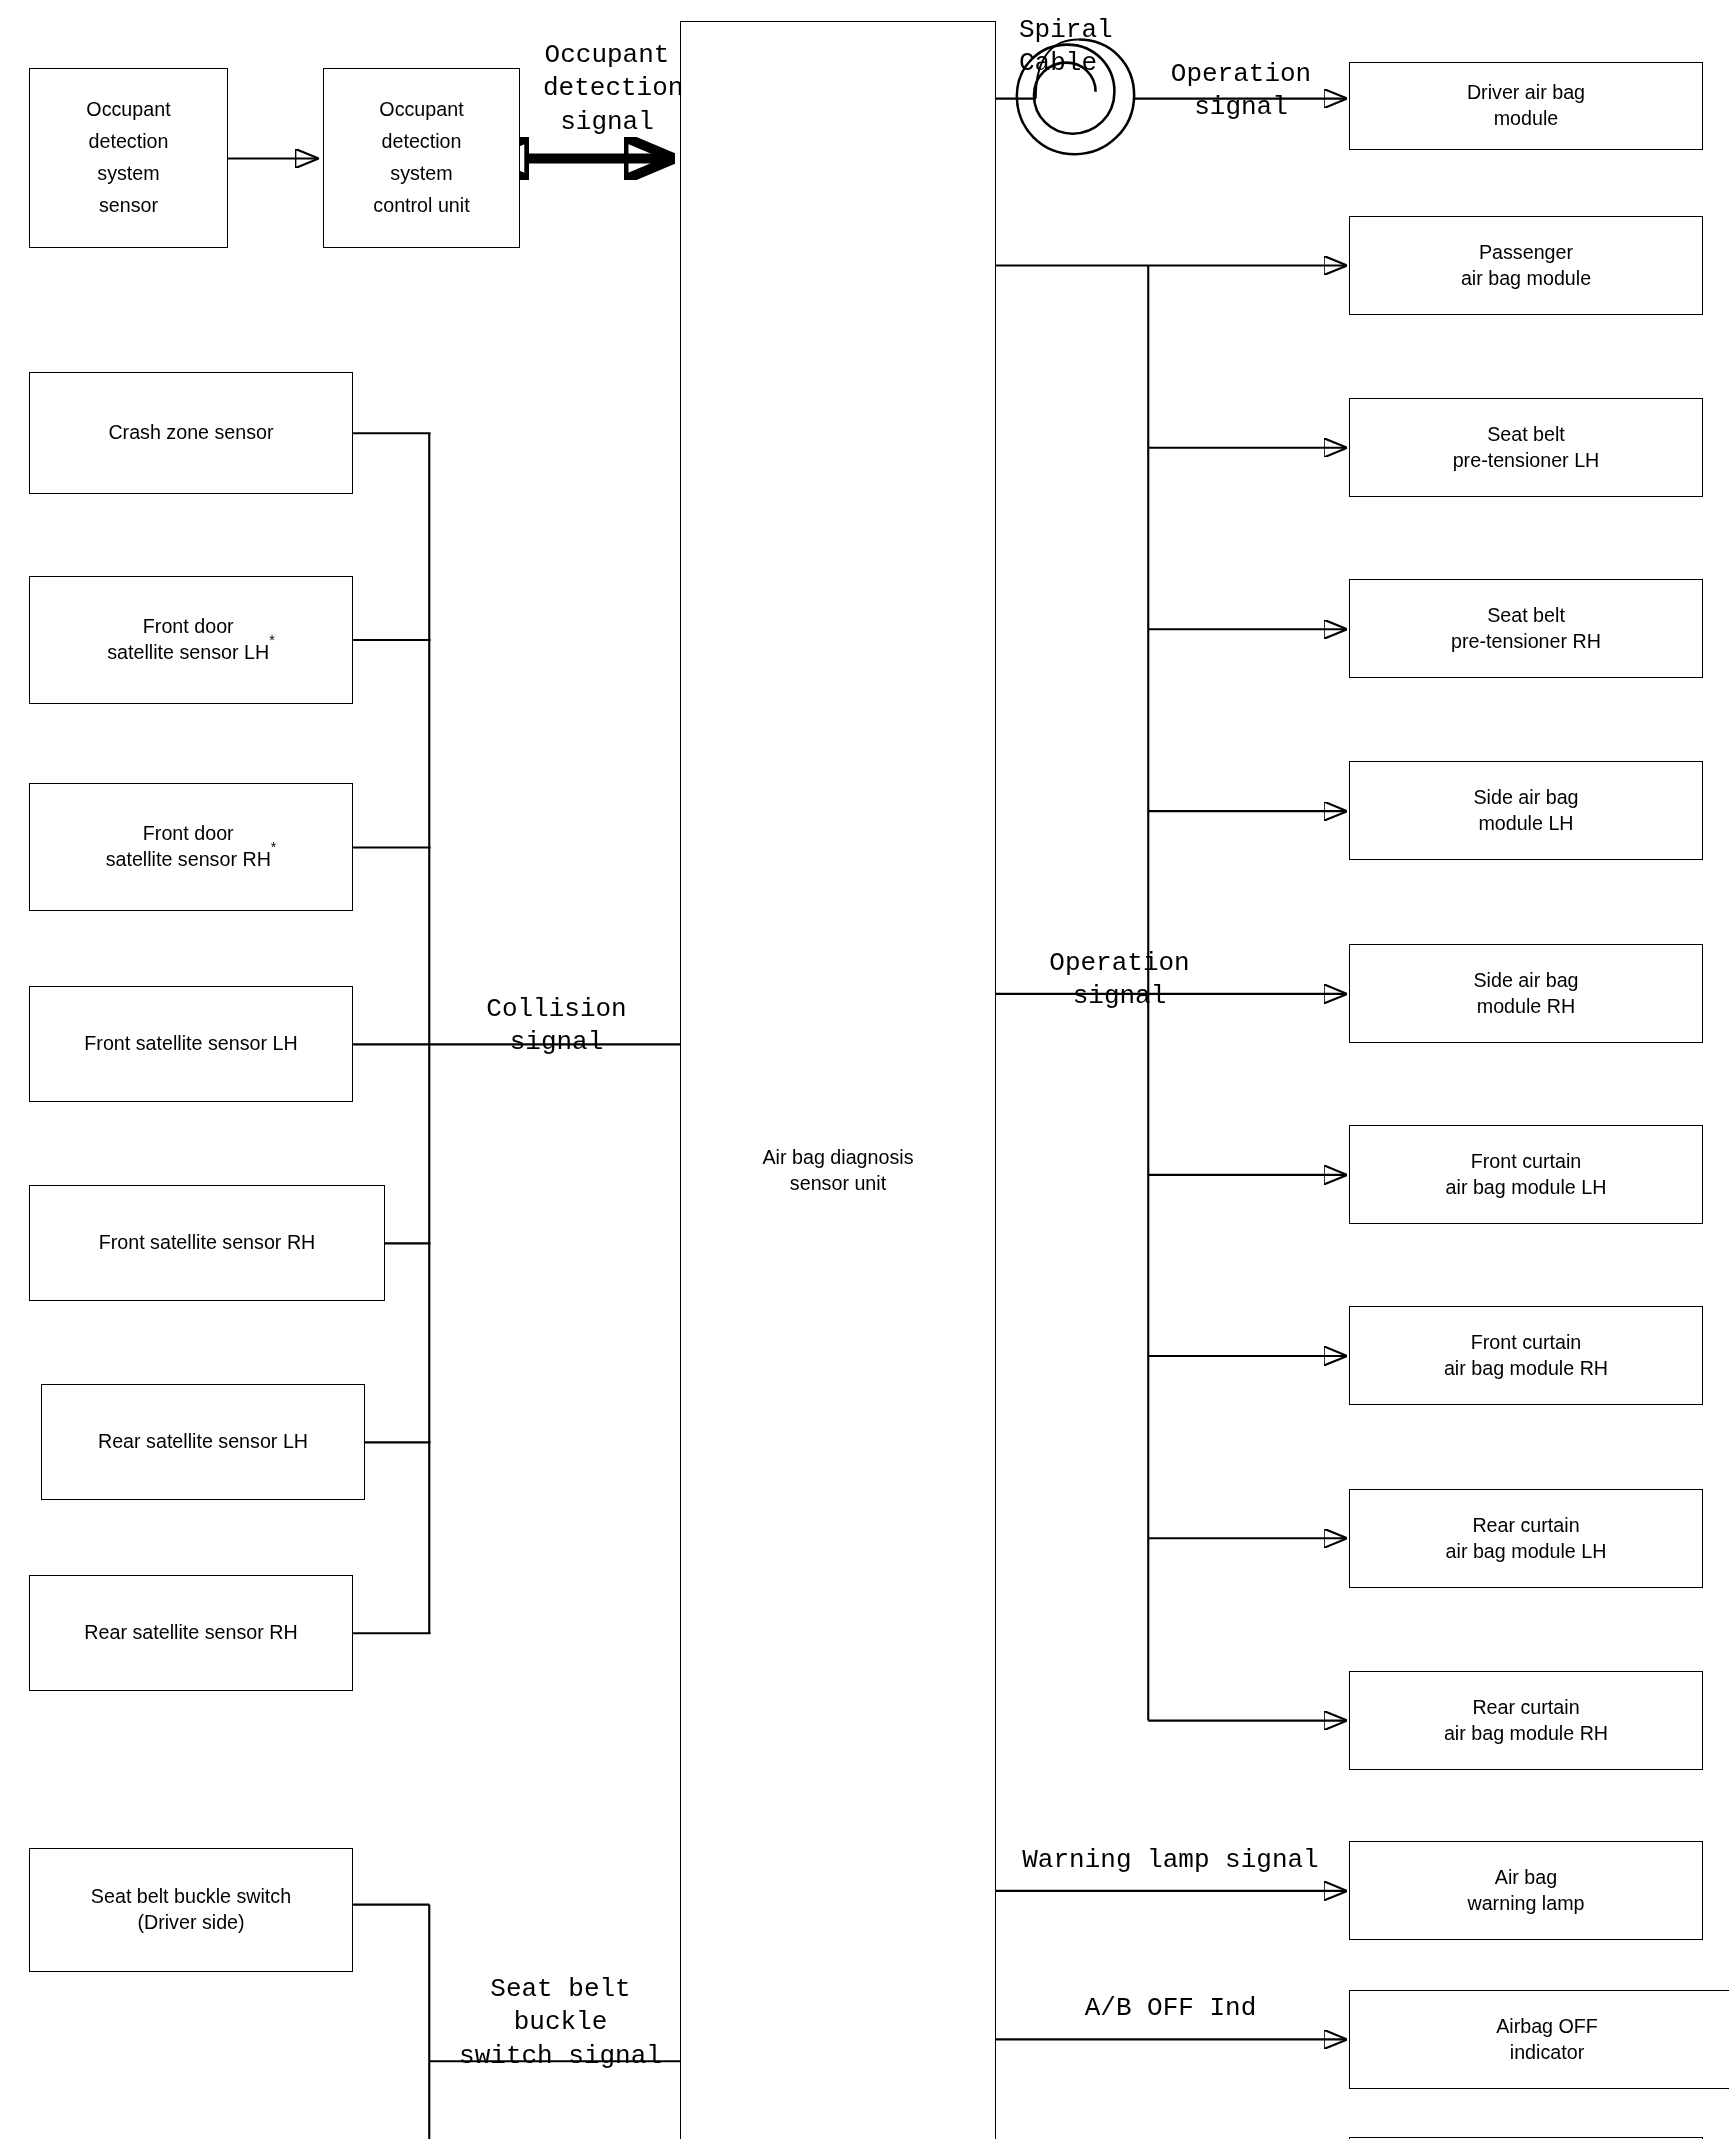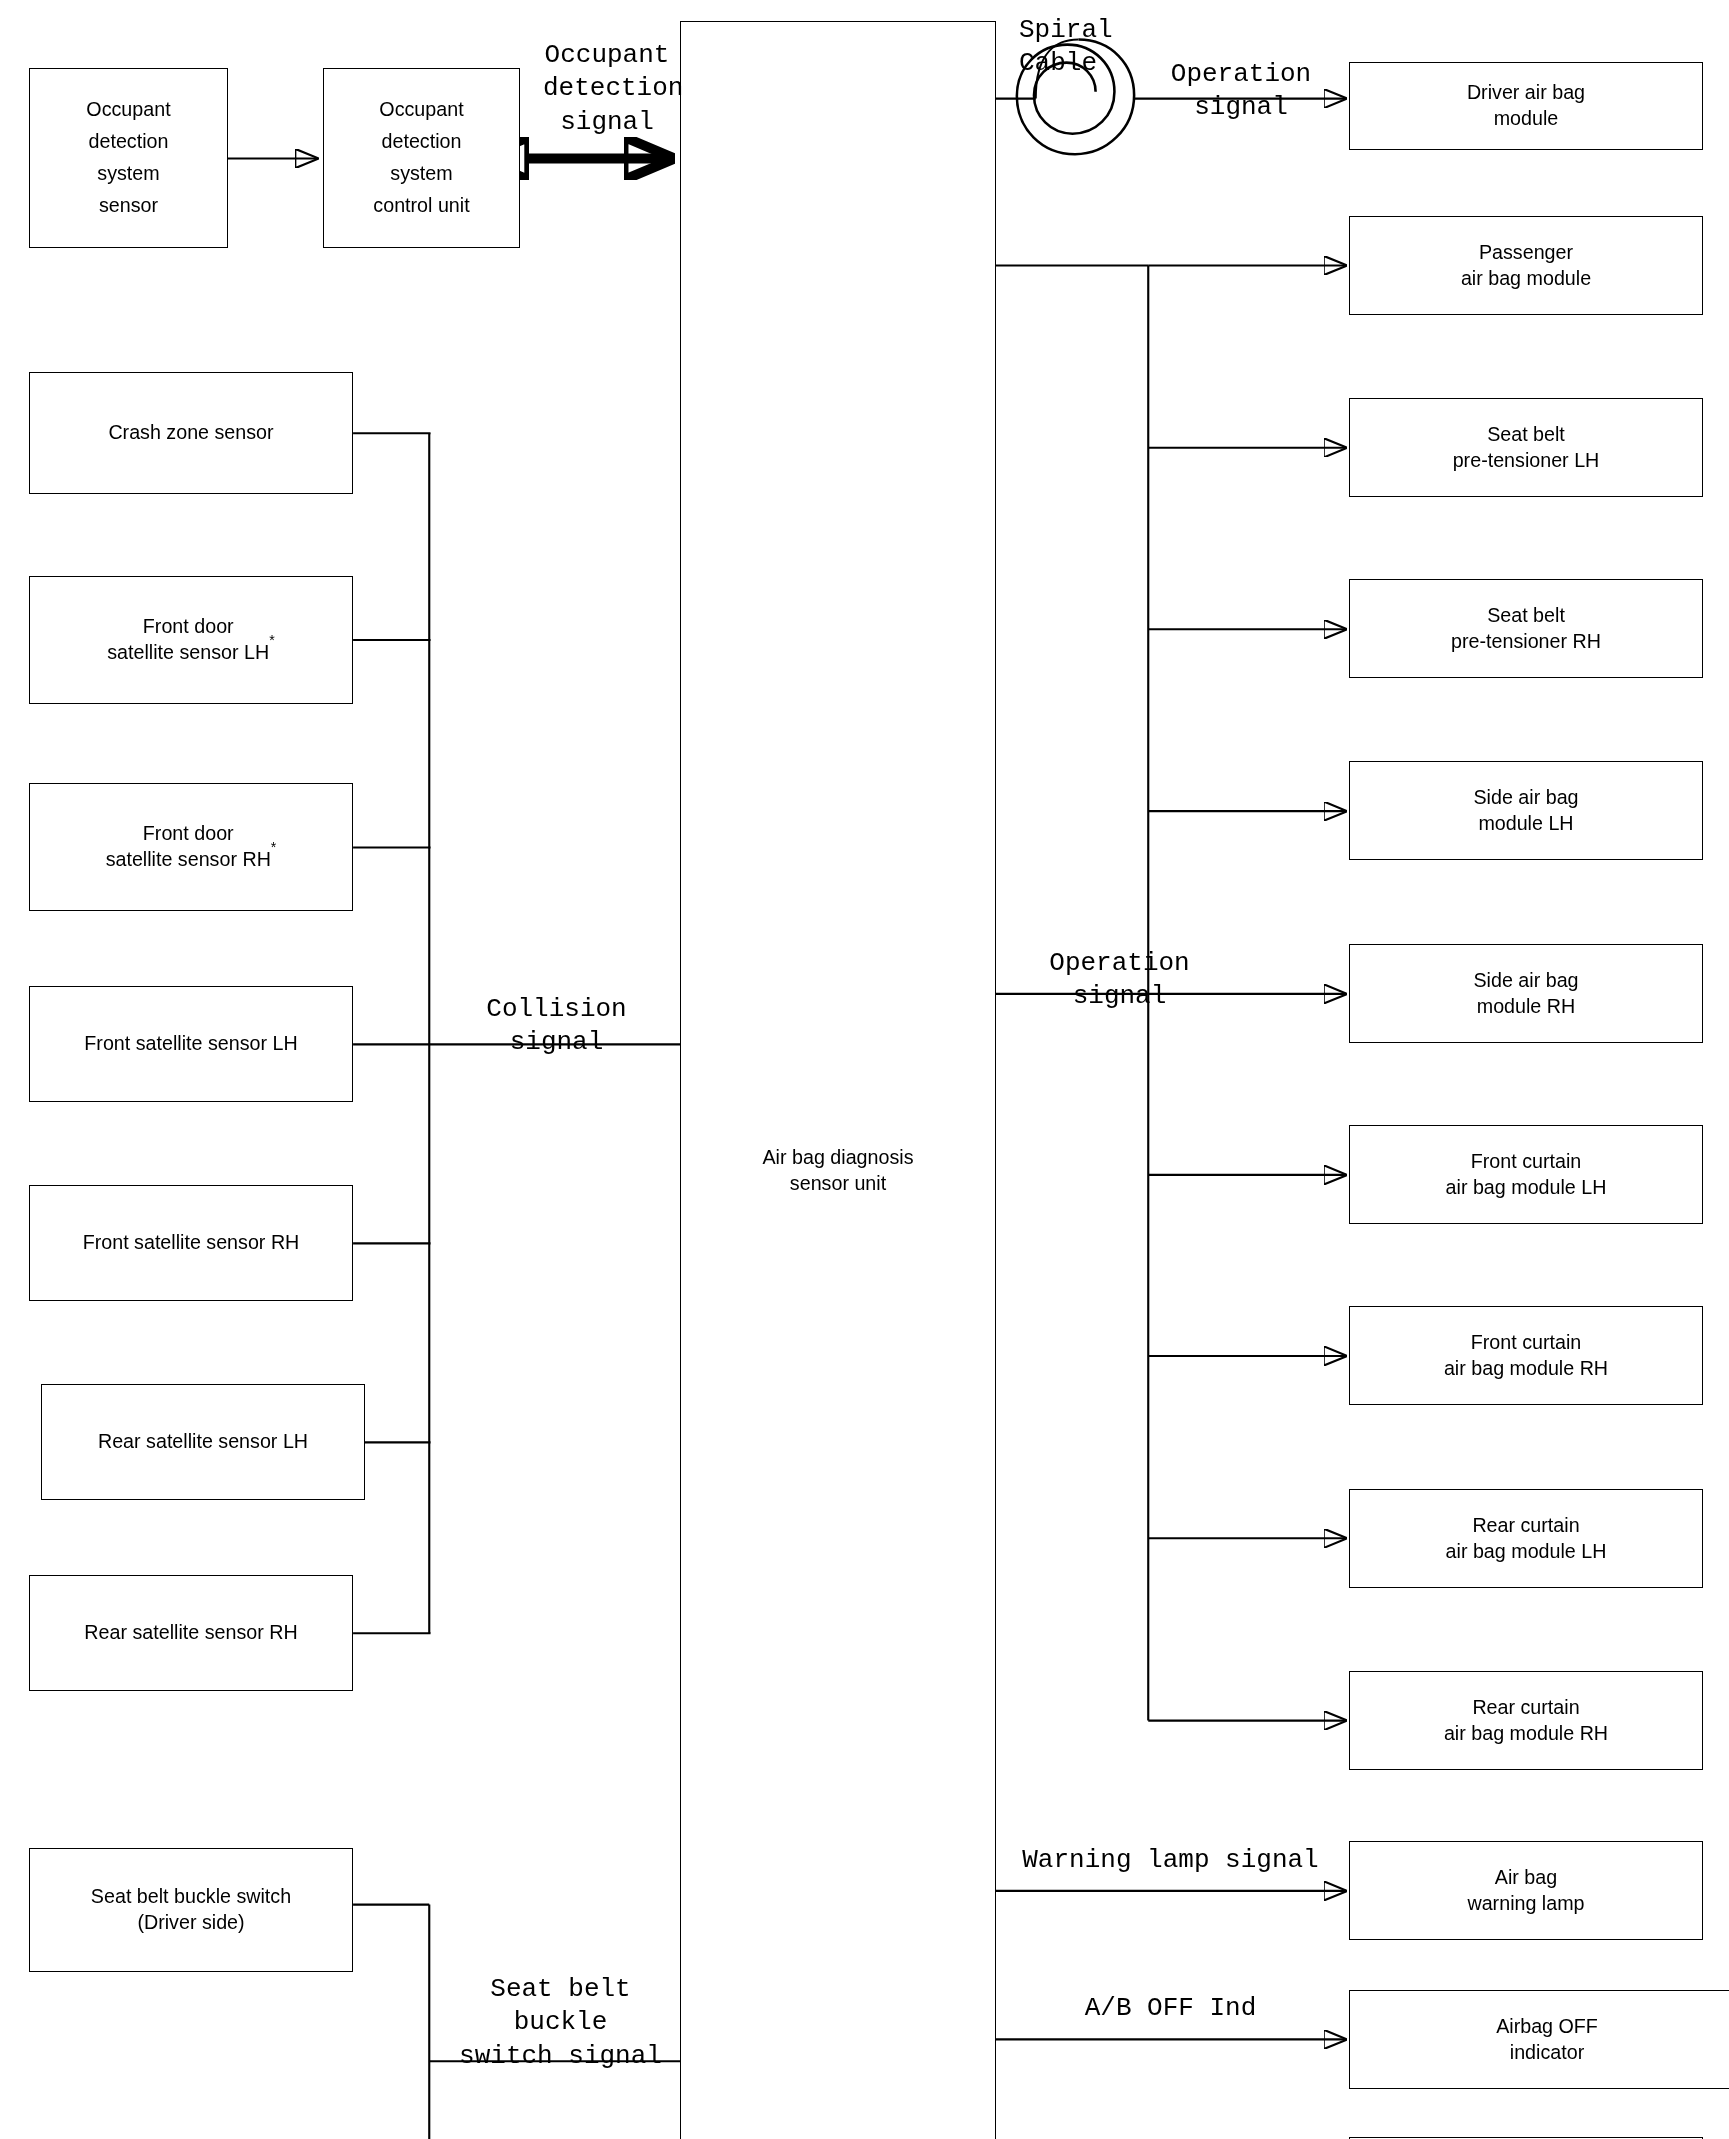--- a/index.html
+++ b/index.html
@@ -161,21 +161,21 @@
 satellite sensor LH</span><span class="sup">*</span>
   </div>
 
   <div class="box" style="left:29px; top:783px; width:324px; height:128px;">
     <span>Front door
 satellite sensor RH</span><span class="sup">*</span>
   </div>
 
   <div class="box" style="left:29px; top:986px; width:324px; height:116px;">Front satellite sensor LH</div>
 
-  <div class="box" style="left:29px; top:1185px; width:324px; height:116px;">Front satellite sensor RH</div>
+  <div class="box" style="left:29px; top:1185px; width:356px; height:116px;">Front satellite sensor RH</div>
 
   <div class="box" style="left:29px; top:1384px; width:324px; height:116px;margin-left:12px;">Rear satellite sensor LH</div>
 
   <div class="box" style="left:29px; top:1575px; width:324px; height:116px;">Rear satellite sensor RH</div>
 
   <div class="label" style="left:445px; top:993px; width:223px;">Collision signal</div>
 
   <div class="box" style="left:29px; top:1848px; width:324px; height:124px;">Seat belt buckle switch
 (Driver side)</div>
 

